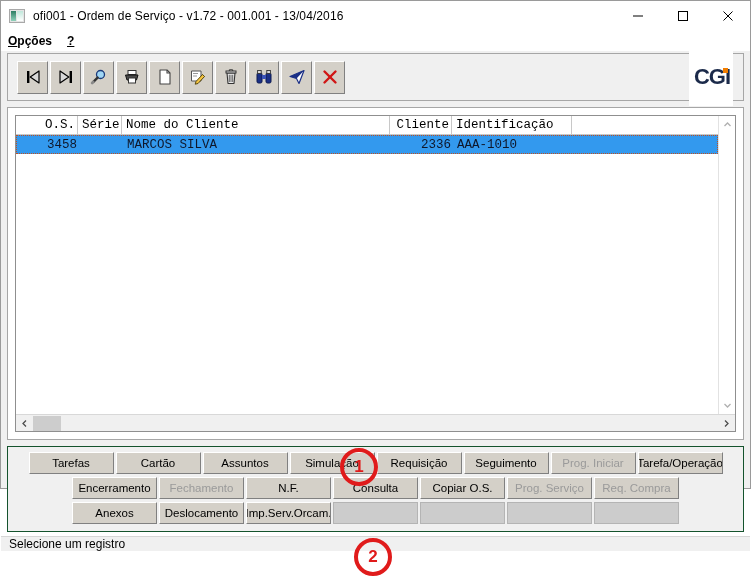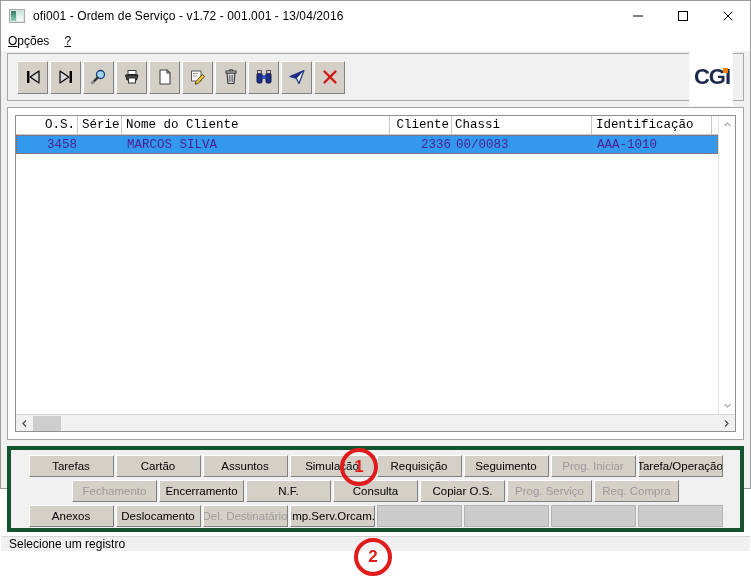--- a/index.html
+++ b/index.html
@@ -64,20 +64,21 @@
     cursor: default;
   }
   .wbtn svg { display: block; }
 
   
   #menubar {
     height: 20px; flex: none;
     background: #ffffff;
     display: flex; align-items: center;
     padding-left: 7px;
+    font-weight: bold;
   }
   .menu-item {
     font-size: 12px; color: #000;
     padding: 0 7px 0 0;
     margin-right: 8px;
     white-space: nowrap;
     cursor: default;
   }
   .menu-item .acc { text-decoration: underline; }
 
@@ -179,21 +180,21 @@
   }
   .c-os     { width: 62px; justify-content: flex-end; }
   .c-serie  { width: 44px; justify-content: flex-start; padding-left: 4px; }
   .c-nome   { width: 268px; justify-content: flex-start; padding-left: 4px; }
   .c-cliente{ width: 62px; justify-content: flex-end; }
   .c-chassi { width: 140px; justify-content: flex-start; padding-left: 3px; }
   .c-ident  { width: 120px; justify-content: flex-start; padding-left: 4px; }
 
   #row-selected {
     background: #3399ee;
-    color: #4c1d95;
+    color: #0f172a;
     border: 1px dotted #c05020;
     height: 19px;
   }
   #row-selected .cell { height: 17px; }
 
   #grid-filler { flex: 1 1 auto; background: #ffffff; }
 
   
   #vscroll {
     flex: none; width: 17px;
@@ -222,21 +223,21 @@
     background: #cdcdcd;
     cursor: default;
   }
 
   
   #button-panel {
     flex: none;
     margin: 6px 6px 0 6px;
     height: 86px;
     background: #f0f0f0;
-    border: 4px solid #14532d;
+    border: 1px solid #14532d;
     padding: 5px 0 0 0;
     position: relative;
   }
   .brow {
     display: flex;
     justify-content: center;
     margin-bottom: 3px;
   }
   .pbtn {
     width: 85px; height: 22px;
@@ -422,30 +423,28 @@
     <div id="grid-outer">
 
       <div id="grid-body-wrap">
         <div id="grid-main">
 
           <div id="grid-header" class="grid-rowline">
             <div class="cell c-os">O.S.</div>
             <div class="cell c-serie">Série</div>
             <div class="cell c-nome">Nome do Cliente</div>
             <div class="cell c-cliente">Cliente</div>
-            <div class="cell c-chassi">Chassi</div>
             <div class="cell c-ident">Identificação</div>
           </div>
 
           <div id="row-selected" class="grid-rowline">
             <div class="cell c-os">3458</div>
             <div class="cell c-serie"></div>
             <div class="cell c-nome">MARCOS SILVA</div>
             <div class="cell c-cliente">2336</div>
-            <div class="cell c-chassi">00/0083</div>
             <div class="cell c-ident">AAA-1010</div>
           </div>
 
           <div id="grid-filler"></div>
         </div>
 
         <div id="vscroll">
           <div class="sb-arrow">
             <svg width="9" height="9" viewBox="0 0 9 9">
                 <polyline points="1.5,6 4.5,3 7.5,6" fill="none" stroke="#b0b0b0" stroke-width="1.3"></polyline>
@@ -483,33 +482,32 @@
       <div class="pbtn">Cartão</div>
       <div class="pbtn">Assuntos</div>
       <div class="pbtn">Simulação</div>
       <div class="pbtn">Requisição</div>
       <div class="pbtn">Seguimento</div>
       <div class="pbtn disabled">Prog. Iniciar</div>
       <div class="pbtn">Tarefa/Operação</div>
     </div>
 
     <div class="brow">
+      <div class="pbtn">Encerramento</div>
       <div class="pbtn disabled">Fechamento</div>
-      <div class="pbtn">Encerramento</div>
       <div class="pbtn">N.F.</div>
       <div class="pbtn">Consulta</div>
       <div class="pbtn">Copiar O.S.</div>
       <div class="pbtn disabled">Prog. Serviço</div>
       <div class="pbtn disabled">Req. Compra</div>
     </div>
 
     <div class="brow">
       <div class="pbtn">Anexos</div>
       <div class="pbtn">Deslocamento</div>
-      <div class="pbtn disabled">Del. Destinatário</div>
       <div class="pbtn">Imp.Serv.Orcam.</div>
       <div class="pbtn blank"></div>
       <div class="pbtn blank"></div>
       <div class="pbtn blank"></div>
       <div class="pbtn blank"></div>
     </div>
 
   </div>
 
   <div id="statusbar">

